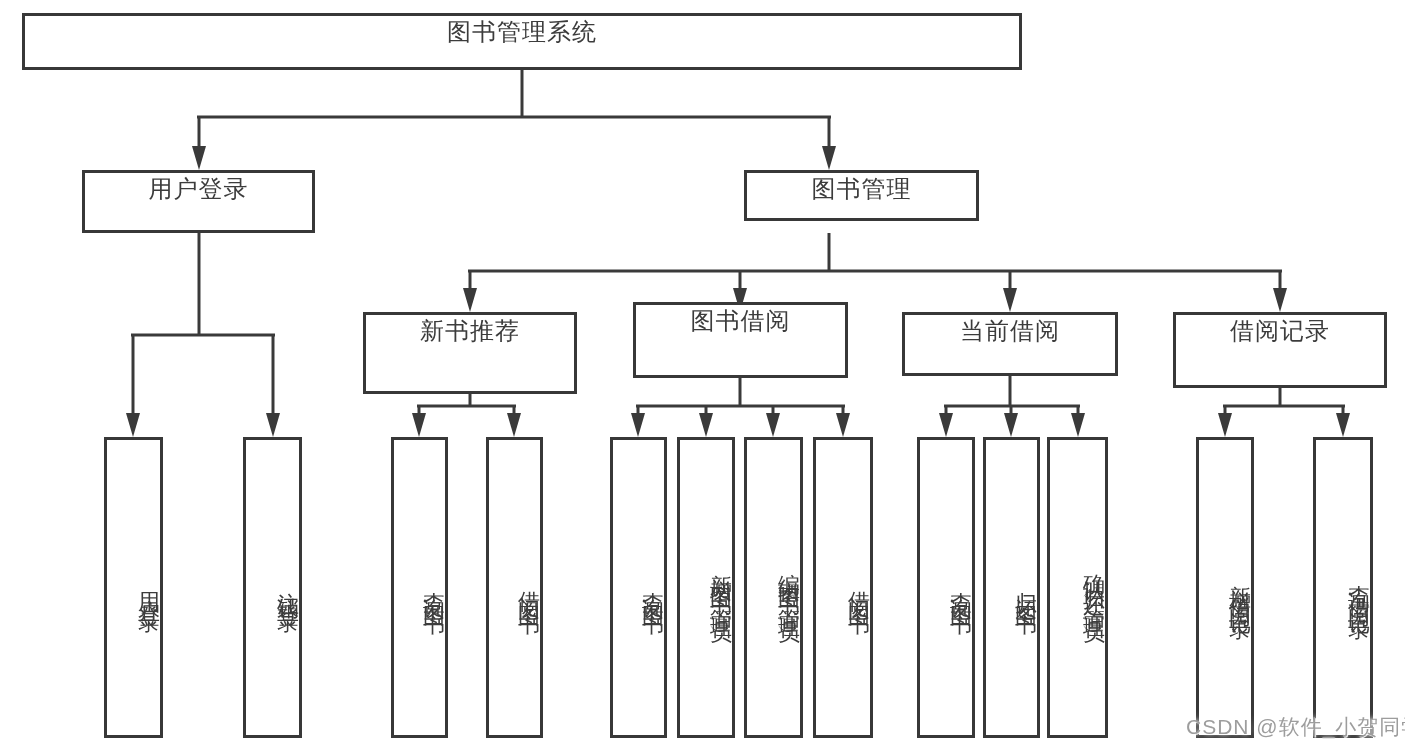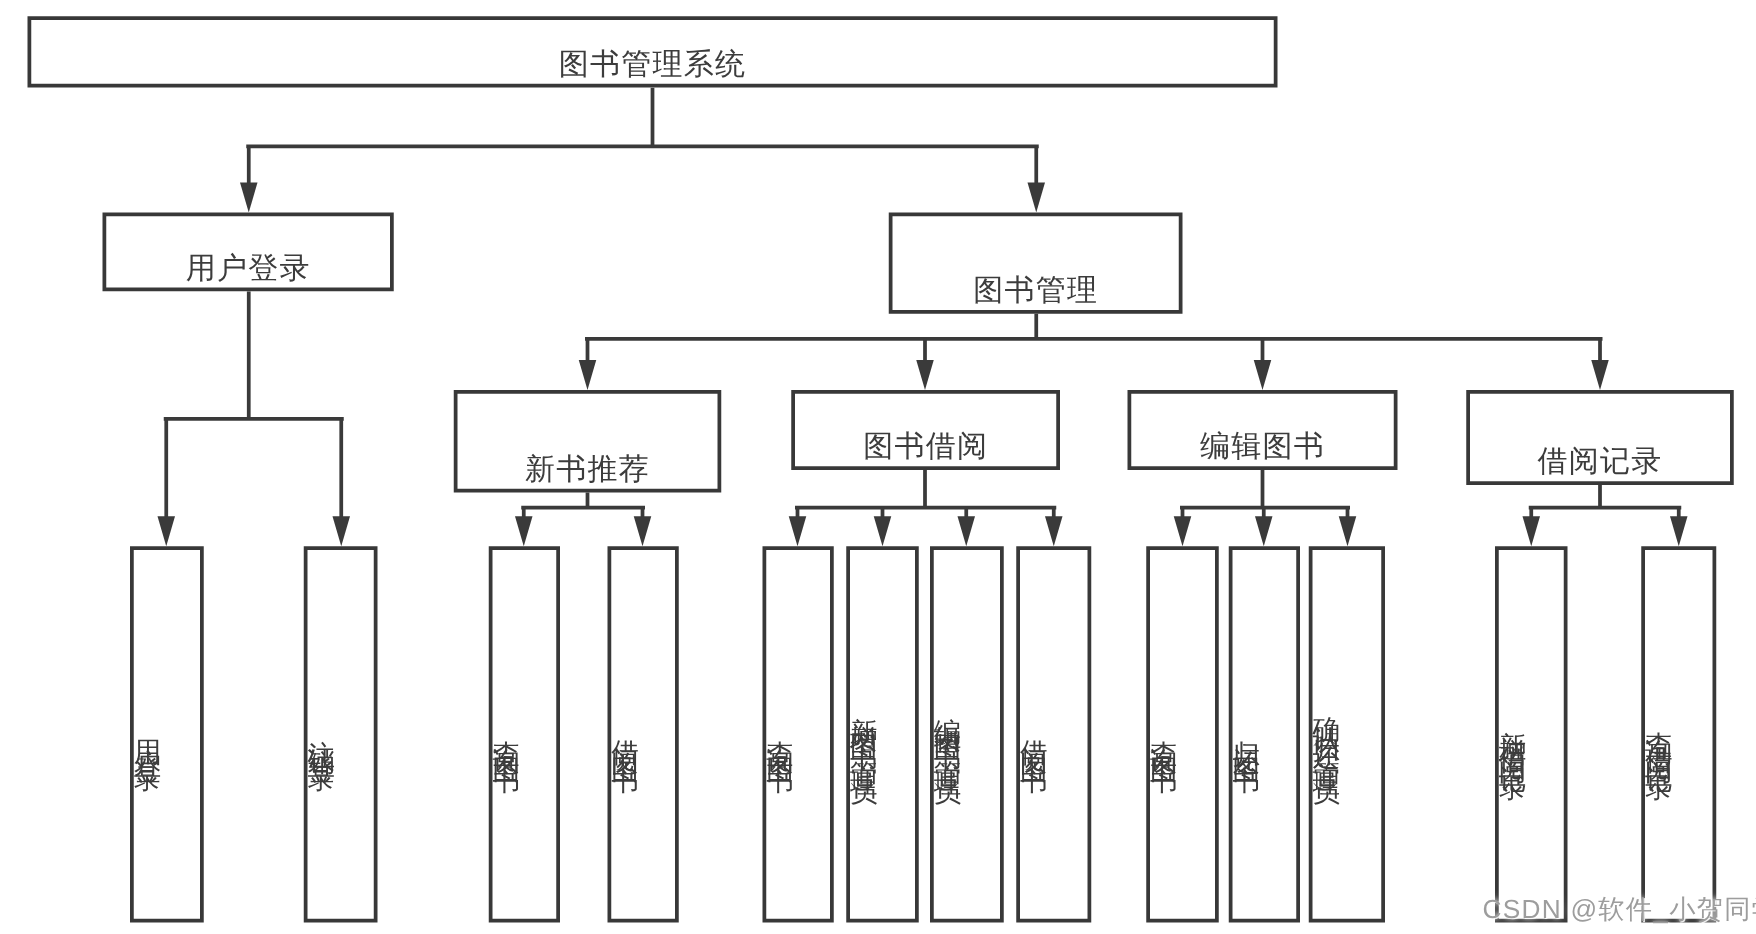--- a/index.html
+++ b/index.html
@@ -25,21 +25,21 @@
     fill: #3a3a3a;
     stroke: none;
   }
   .box {
     position: absolute;
     box-sizing: border-box;
     background: #ffffff;
     border: 3px solid #383838;
     color: #3c3c3c;
     display: flex;
-    align-items: flex-end;
+    align-items: flex-start;
     justify-content: center;
     z-index: 2;
     text-align: center;
   }
   .lvl-h { font-size: 24px; letter-spacing: 1px; }
   .lvl-v {
     font-size: 22px;
     writing-mode: vertical-rl;
     line-height: 1;
     letter-spacing: 7px;
@@ -139,32 +139,32 @@
     </g>
   </svg>
 
   <div class="box lvl-h" style="left:22px;top:13px;width:1000px;height:57px">
     <span>图书管理系统</span>
   </div>
 
   <div class="box lvl-h" style="left:82px;top:170px;width:233px;height:63px">
     <span>用户登录</span>
   </div>
-  <div class="box lvl-h" style="left:711px;top:170px;width:235px;height:81px">
+  <div class="box lvl-h" style="left:744px;top:170px;width:235px;height:51px">
     <span>图书管理</span>
   </div>
 
   <div class="box lvl-h" style="left:363px;top:312px;width:214px;height:82px">
     <span>新书推荐</span>
   </div>
-  <div class="box lvl-h" style="left:633px;top:312px;width:215px;height:64px">
+  <div class="box lvl-h" style="left:633px;top:302px;width:215px;height:76px">
     <span>图书借阅</span>
   </div>
   <div class="box lvl-h" style="left:902px;top:312px;width:216px;height:64px">
-    <span>编辑图书</span>
+    <span>当前借阅</span>
   </div>
   <div class="box lvl-h" style="left:1173px;top:312px;width:214px;height:76px">
     <span>借阅记录</span>
   </div>
 
   <div class="box lvl-v" style="left:104px;top:437px;width:59px;height:301px">
     <span>用户登录</span>
   </div>
   <div class="box lvl-v" style="left:243px;top:437px;width:59px;height:301px">
     <span>注销登录</span>

